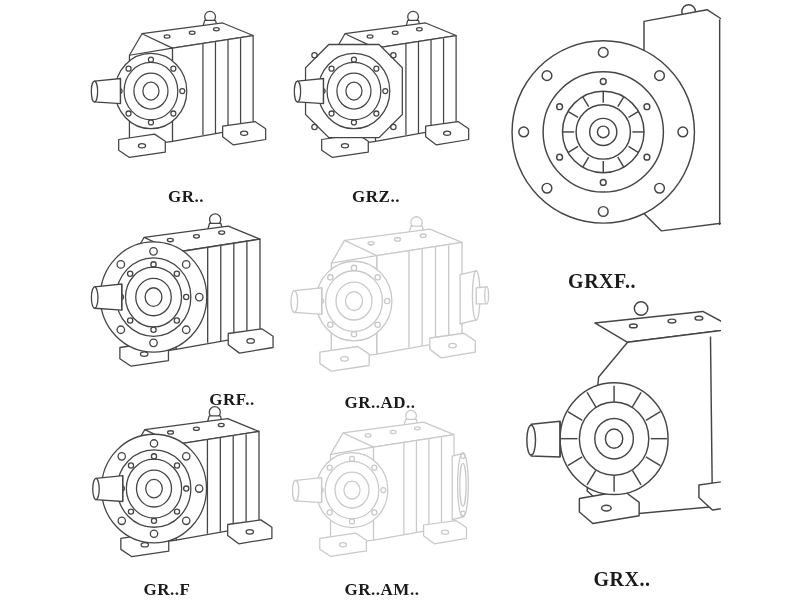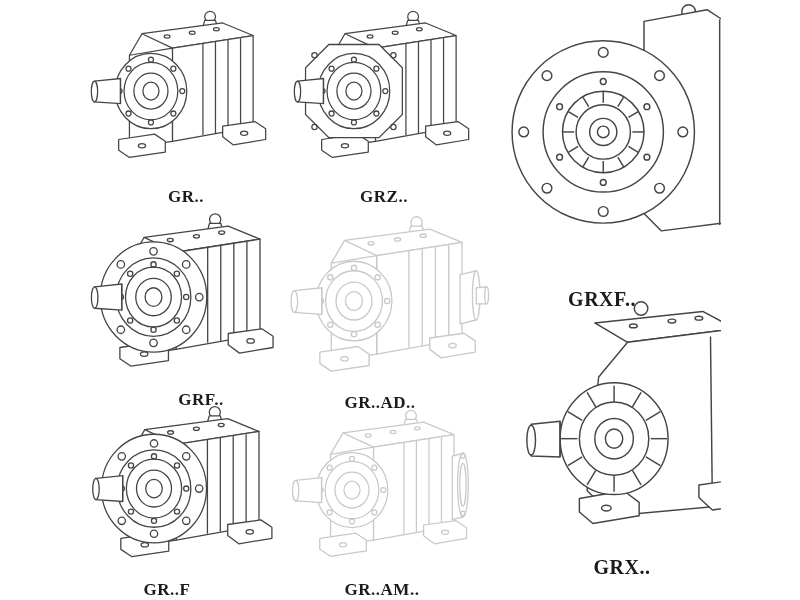--- a/index.html
+++ b/index.html
@@ -121,21 +121,21 @@
   <div class="lbl" style="left:186px;top:187px">GR..</div>
 
   <figure class="fig" style="left:293px;top:2px;width:190px;height:180px">
     <svg viewBox="0 0 212 190" class="ink">
       <use href="#gb-body"></use>
         <use href="#gb-zplate"></use>
         <use href="#gb-boss"></use>
         <use href="#gb-shaft"></use>
     </svg>
   </figure>
-  <div class="lbl" style="left:384px;top:187px">GRZ..</div>
+  <div class="lbl" style="left:376px;top:187px">GRZ..</div>
 
   <figure class="fig" style="left:498px;top:0px;width:292px;height:260px">
     <svg viewBox="0 0 300 268" class="ink">
       <g stroke="currentColor" stroke-width="1.5" fill="none" stroke-linejoin="round">
         <circle cx="196" cy="12" r="7"></circle>
         <polygon points="150,22 215,10 252,34 266,60 266,206 246,228 168,238 150,220" fill="#fff"></polygon>
         <line x1="228" y1="20" x2="228" y2="232"></line>
         <line x1="240" y1="28" x2="240" y2="229"></line>
         <line x1="252" y1="34" x2="252" y2="224"></line>
         <line x1="252" y1="150" x2="266" y2="150"></line>
@@ -169,31 +169,31 @@
         <line x1="93" y1="110" x2="87" y2="100"></line>
         <line x1="108" y1="106" x2="108" y2="94"></line>
         <line x1="123" y1="110" x2="129" y2="100"></line>
         <line x1="134" y1="121" x2="144" y2="115"></line>
         <circle cx="108" cy="136" r="28"></circle>
         <circle cx="108" cy="136" r="14" fill="#fff"></circle>
         <circle cx="108" cy="136" r="6"></circle>
       </g>
     </svg>
   </figure>
-  <div class="lbl big" style="left:602px;top:288px">GRXF..</div>
+  <div class="lbl big" style="left:602px;top:270px">GRXF..</div>
 
   <figure class="fig" style="left:90px;top:208px;width:198px;height:180px">
     <svg viewBox="0 0 212 190" class="ink">
       <use href="#gb-body"></use>
         <use href="#gb-flangering"></use>
         <use href="#gb-boss"></use>
         <use href="#gb-shaft"></use>
     </svg>
   </figure>
-  <div class="lbl" style="left:201px;top:390px">GRF..</div>
+  <div class="lbl" style="left:232px;top:390px">GRF..</div>
 
   <figure class="fig" style="left:286px;top:212px;width:208px;height:180px">
     <svg viewBox="0 0 212 190" class="ghost">
       <use href="#gb-body"></use>
         <use href="#gb-adapter"></use>
         <use href="#gb-boss"></use>
         <use href="#gb-shaft"></use>
     </svg>
   </figure>
   <div class="lbl" style="left:380px;top:393px">GR..AD..</div>
@@ -249,15 +249,15 @@
         <line x1="153" y1="129" x2="168" y2="120"></line>
         <ellipse cx="120" cy="148" rx="36" ry="38" fill="#fff"></ellipse>
         <ellipse cx="120" cy="148" rx="20" ry="21"></ellipse>
         <ellipse cx="120" cy="148" rx="9" ry="10"></ellipse>
         <polygon points="34,133 64,130 64,167 34,166" fill="#fff"></polygon>
         <ellipse cx="34" cy="149.5" rx="4.5" ry="15.5" fill="#fff"></ellipse>
         <line x1="64" y1="130" x2="64" y2="167"></line>
       </g>
     </svg>
   </figure>
-  <div class="lbl big" style="left:622px;top:556px">GRX..</div>
+  <div class="lbl big" style="left:622px;top:568px">GRX..</div>
 
 </div>
 
 </body></html>

